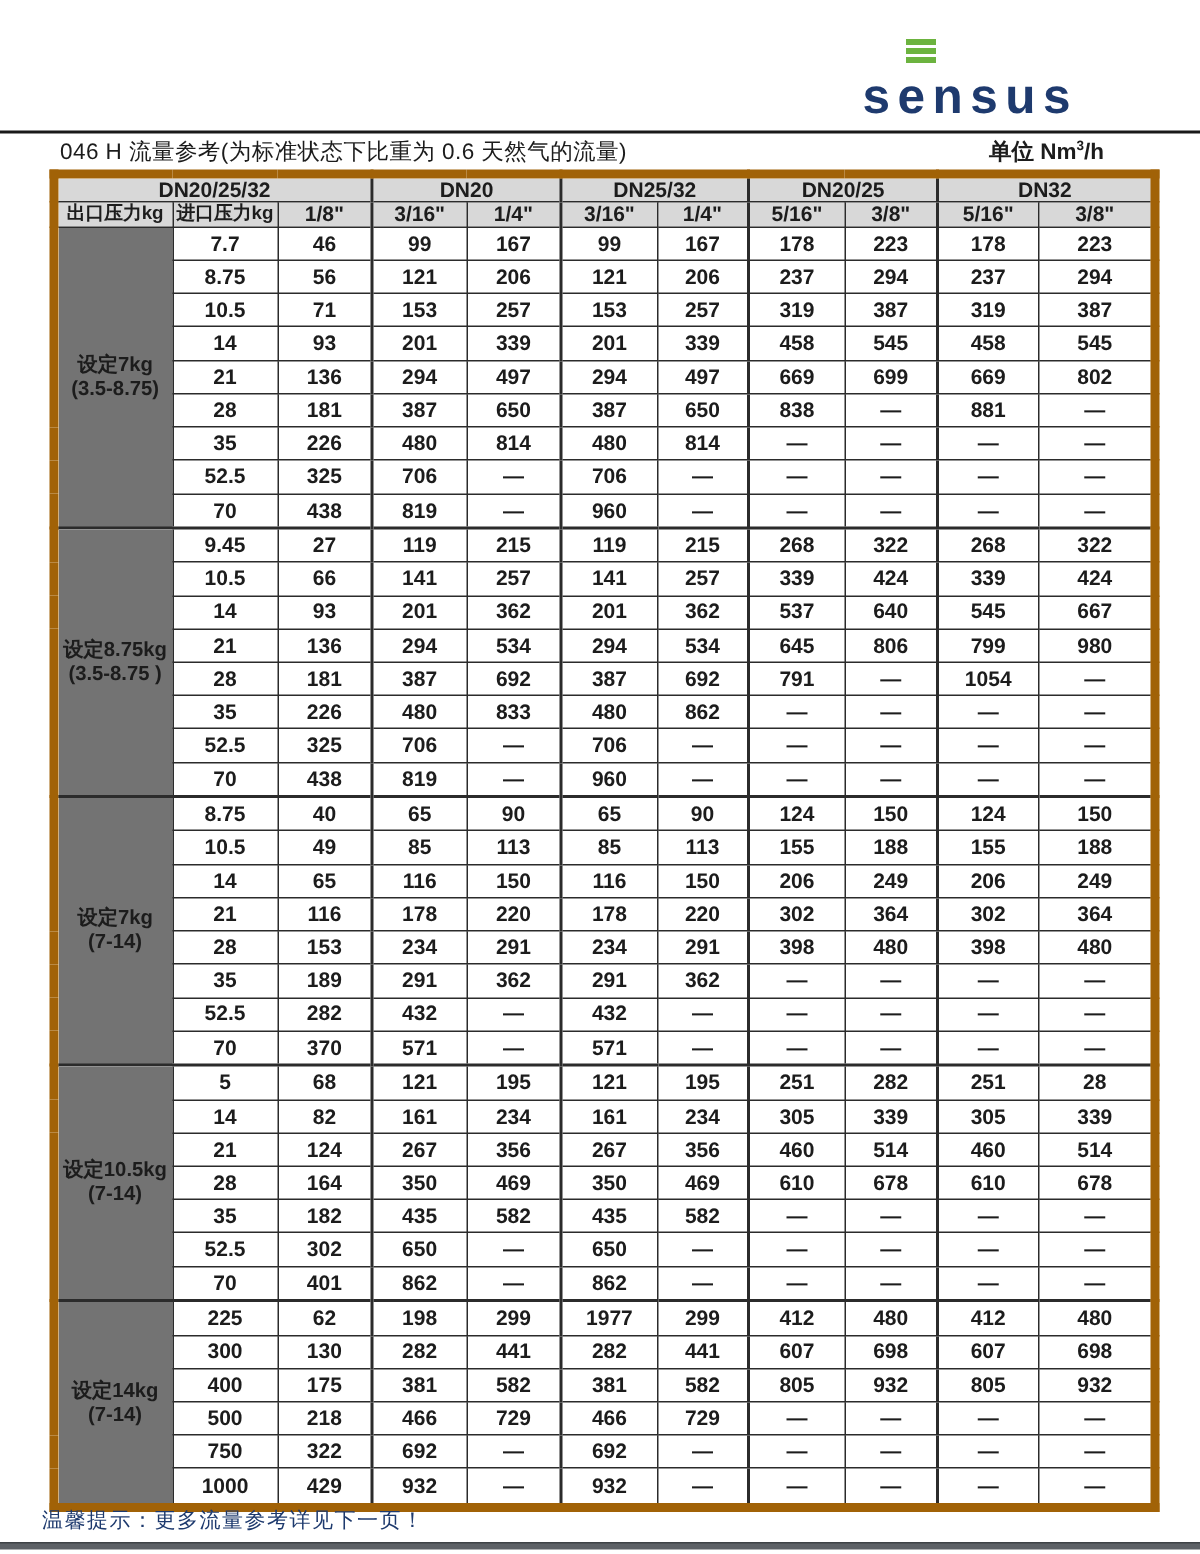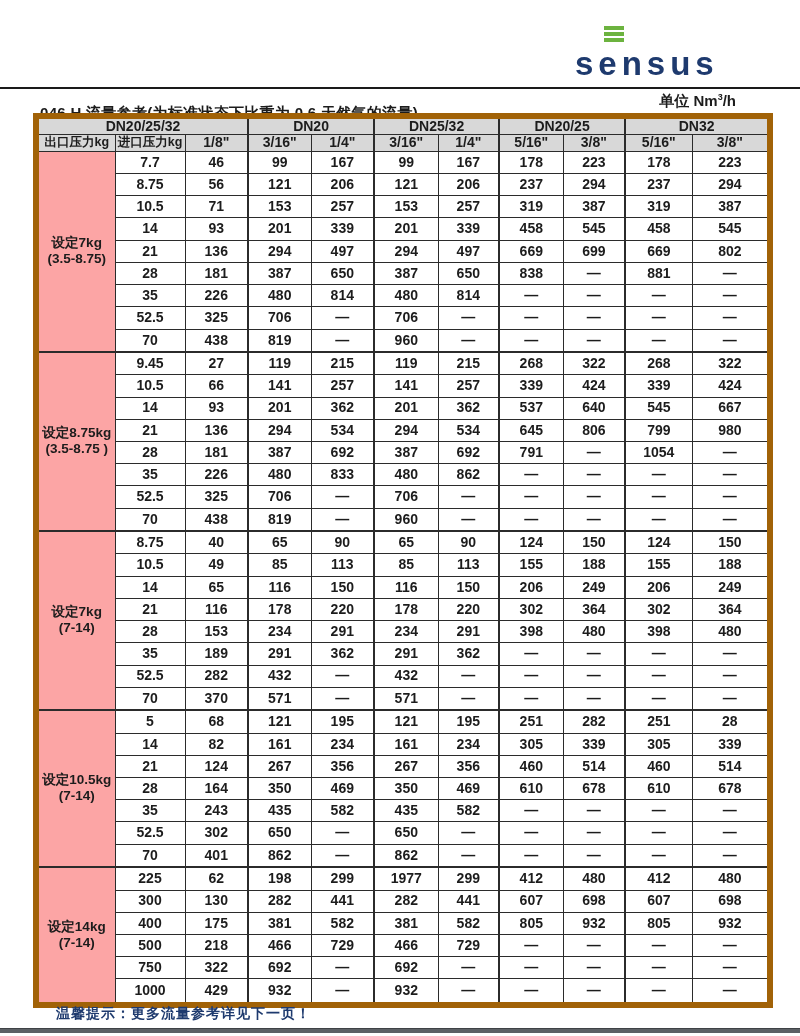--- a/index.html
+++ b/index.html
@@ -27,47 +27,47 @@
   .logo-text{
     position:absolute;left:0;bottom:0;
     font-size:33px;font-weight:bold;letter-spacing:5px;
     color:var(--navy);line-height:1;
     font-family:"Liberation Sans",sans-serif;
   }
 
   
   .top-rule{position:absolute;top:87px;left:0;width:800px;height:2px;background:#1a1a1a;}
   .title-row{position:absolute;top:92px;left:0;width:800px;height:20px;}
-  .title{position:absolute;left:40px;top:12px;font-size:15px;font-weight:bold;letter-spacing:.3px;white-space:nowrap;}
+  .title{position:absolute;left:40px;top:0;font-size:15px;font-weight:normal;letter-spacing:.3px;white-space:nowrap;}
   .unit{position:absolute;right:64px;top:0;font-size:15px;font-weight:bold;white-space:nowrap;}
   .unit sup{font-size:9px;}
 
   
   table.ft{
     position:absolute;top:113px;left:33px;
     width:734px;height:895px;
     border-collapse:collapse;table-layout:fixed;
     border:6px solid #a16207;
   }
   table.ft th,table.ft td{
     border:1px solid var(--line);
     text-align:center;vertical-align:middle;
     font-size:14px;font-weight:600;color:#1c1c1c;
     padding:0;line-height:1.1;
     overflow:hidden;white-space:nowrap;
   }
   table.ft thead th{background:var(--header-bg);}
   table.ft th.sub-pressure{font-size:12.5px;}
-  table.ft td.group-label{font-size:13.5px;background:#fca5a5;}
+  table.ft td.group-label{font-size:13.5px;background:#737373;}
   table.ft td.group-label .l2{margin-top:1px;}
   table.ft .br{border-right-width:2px;}
   table.ft .bt{border-top-width:2px;margin-left:46px;}
 
   
-  .footer-note{position:absolute;left:56px;top:1005px;font-size:14px;font-weight:bold;color:var(--navy);letter-spacing:1px;}
+  .footer-note{position:absolute;left:28px;top:1005px;font-size:14px;font-weight:normal;color:var(--navy);letter-spacing:1px;}
   .bottom-bar{position:absolute;left:0;top:1028px;width:800px;height:5px;background:var(--bar);border-top:1px solid #3e4246;}
 </style>
 </head>
 <body>
 
 <div class="page">
 
   <div class="logo">
     <div class="logo-bars">
         <i></i>
@@ -480,21 +480,21 @@
           <td class="br">469</td>
           <td>350</td>
           <td class="br">469</td>
           <td>610</td>
           <td class="br">678</td>
           <td>610</td>
           <td>678</td>
         </tr>
         <tr>
           <td>35</td>
-          <td class="br">243</td>
+          <td class="br">182</td>
           <td>435</td>
           <td class="br">582</td>
           <td>435</td>
           <td class="br">582</td>
           <td>—</td>
           <td class="br">—</td>
           <td>—</td>
           <td>—</td>
         </tr>
         <tr>

